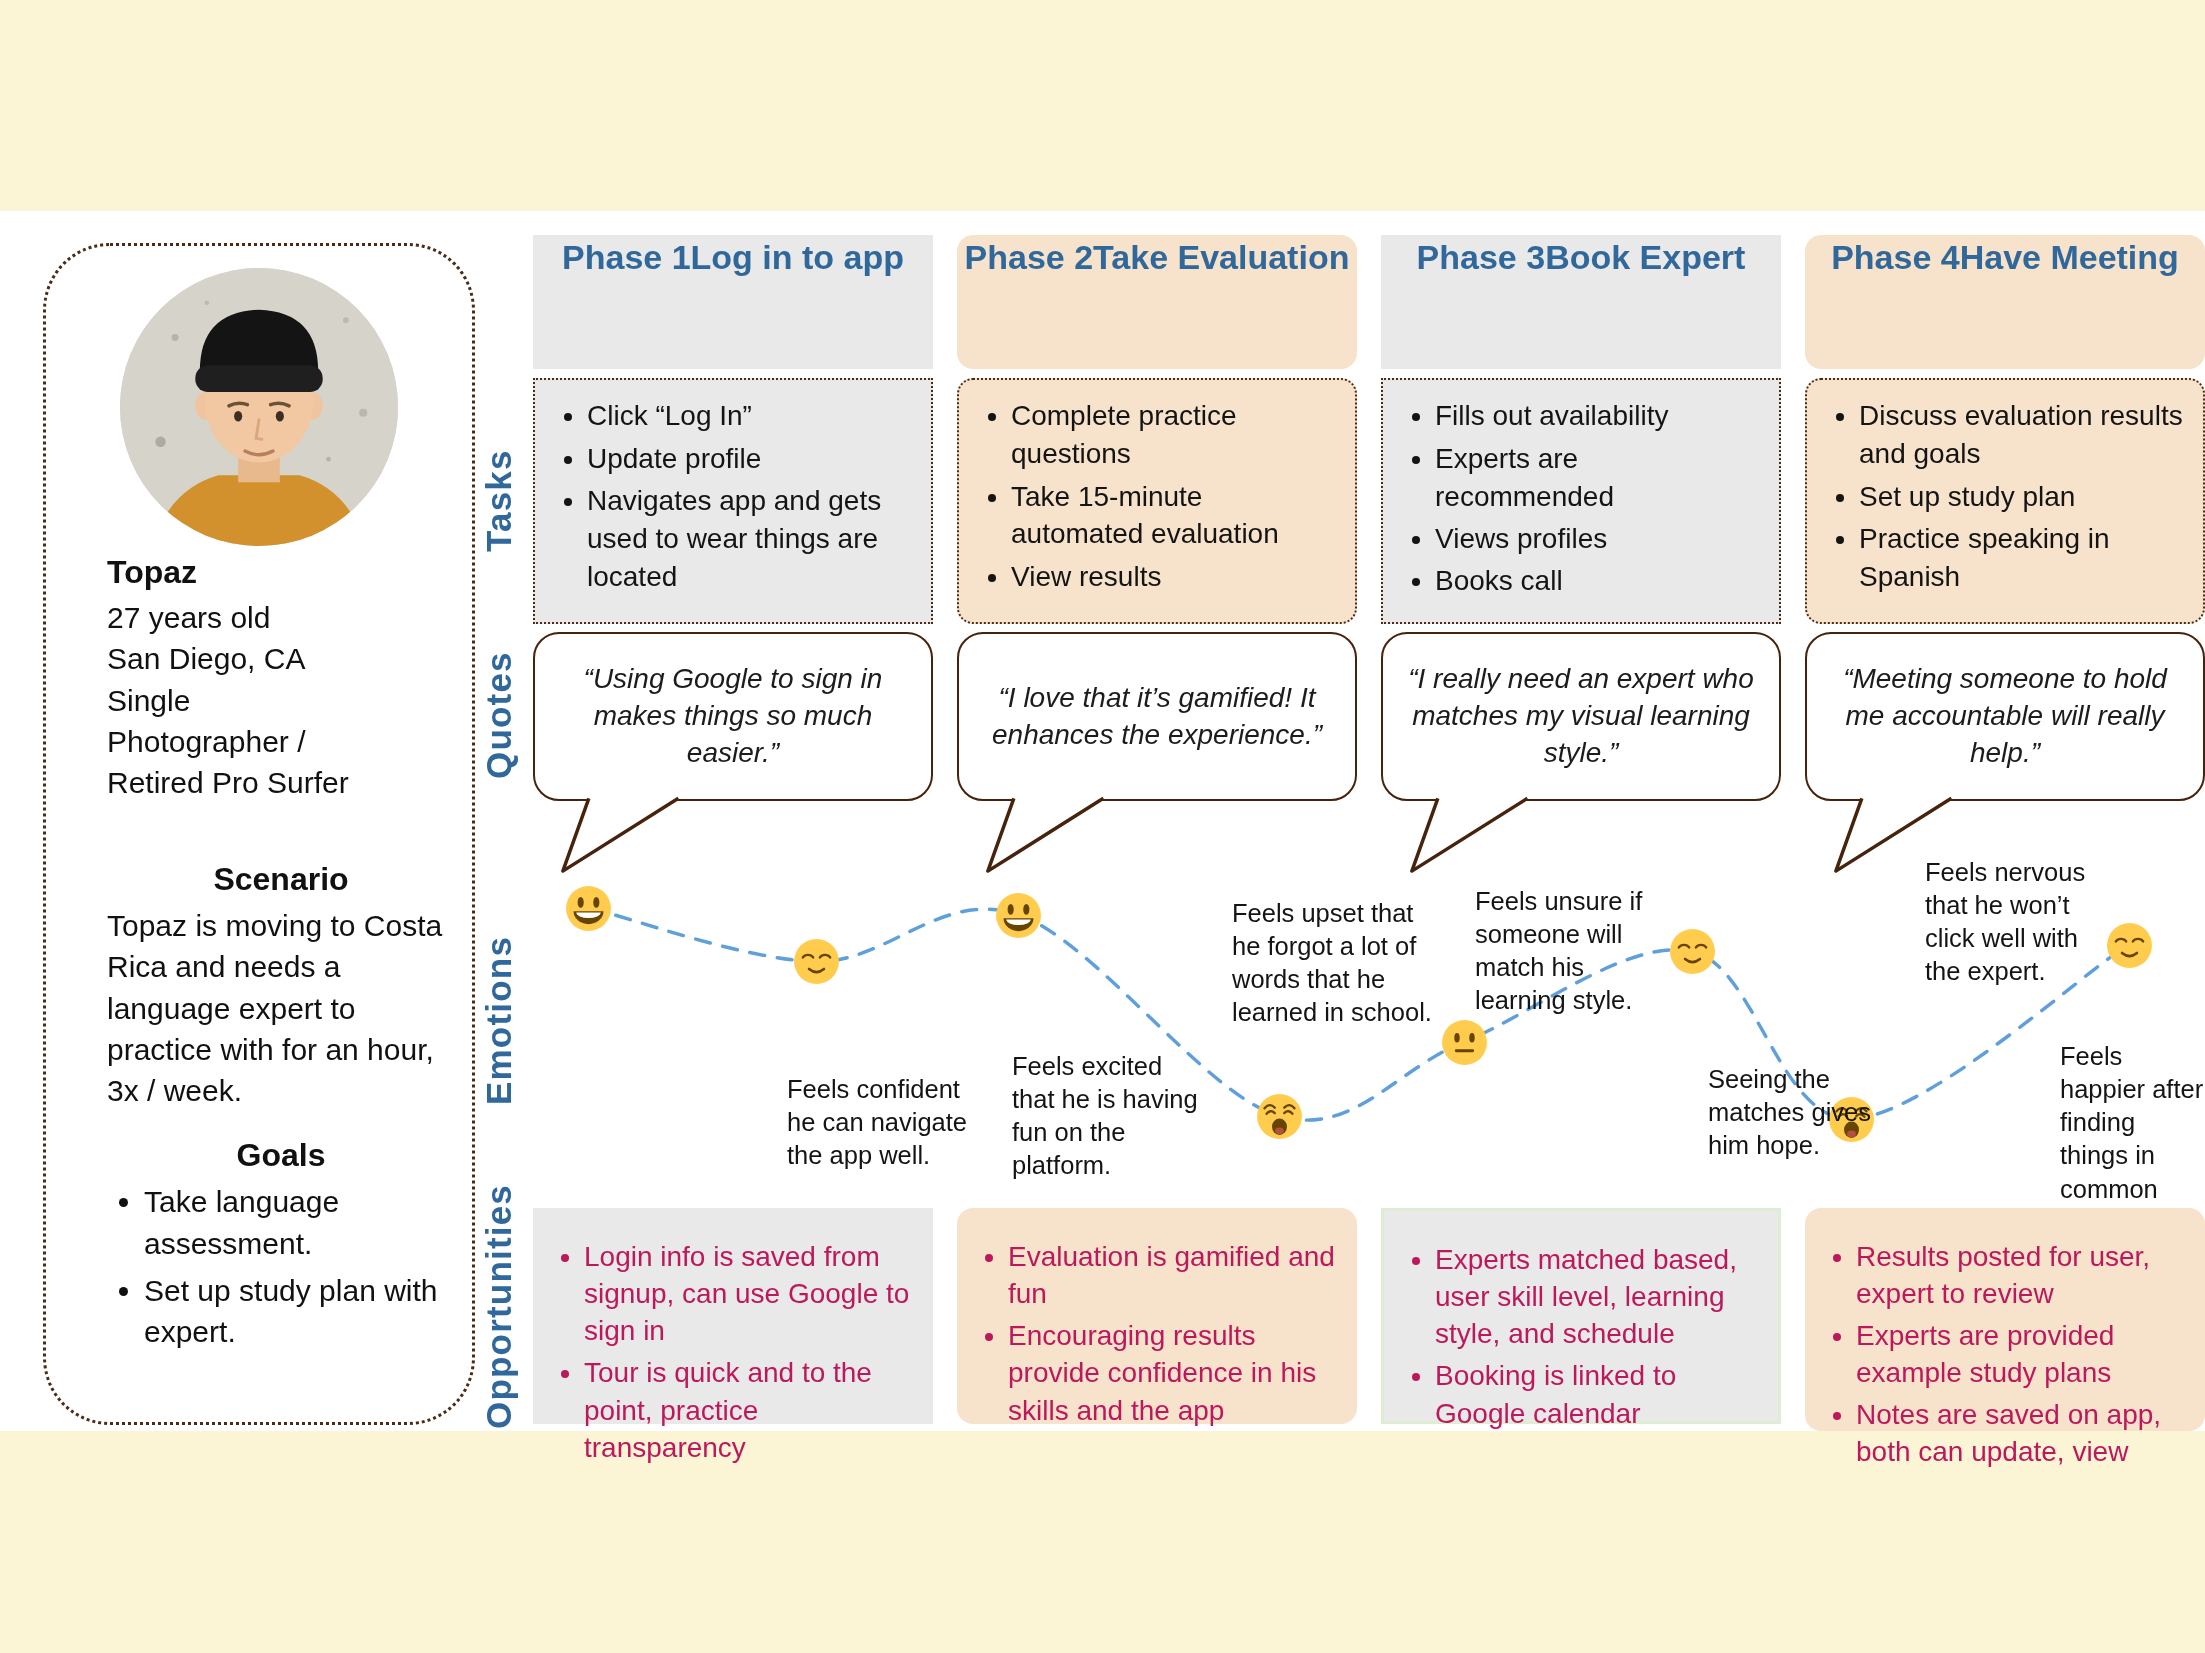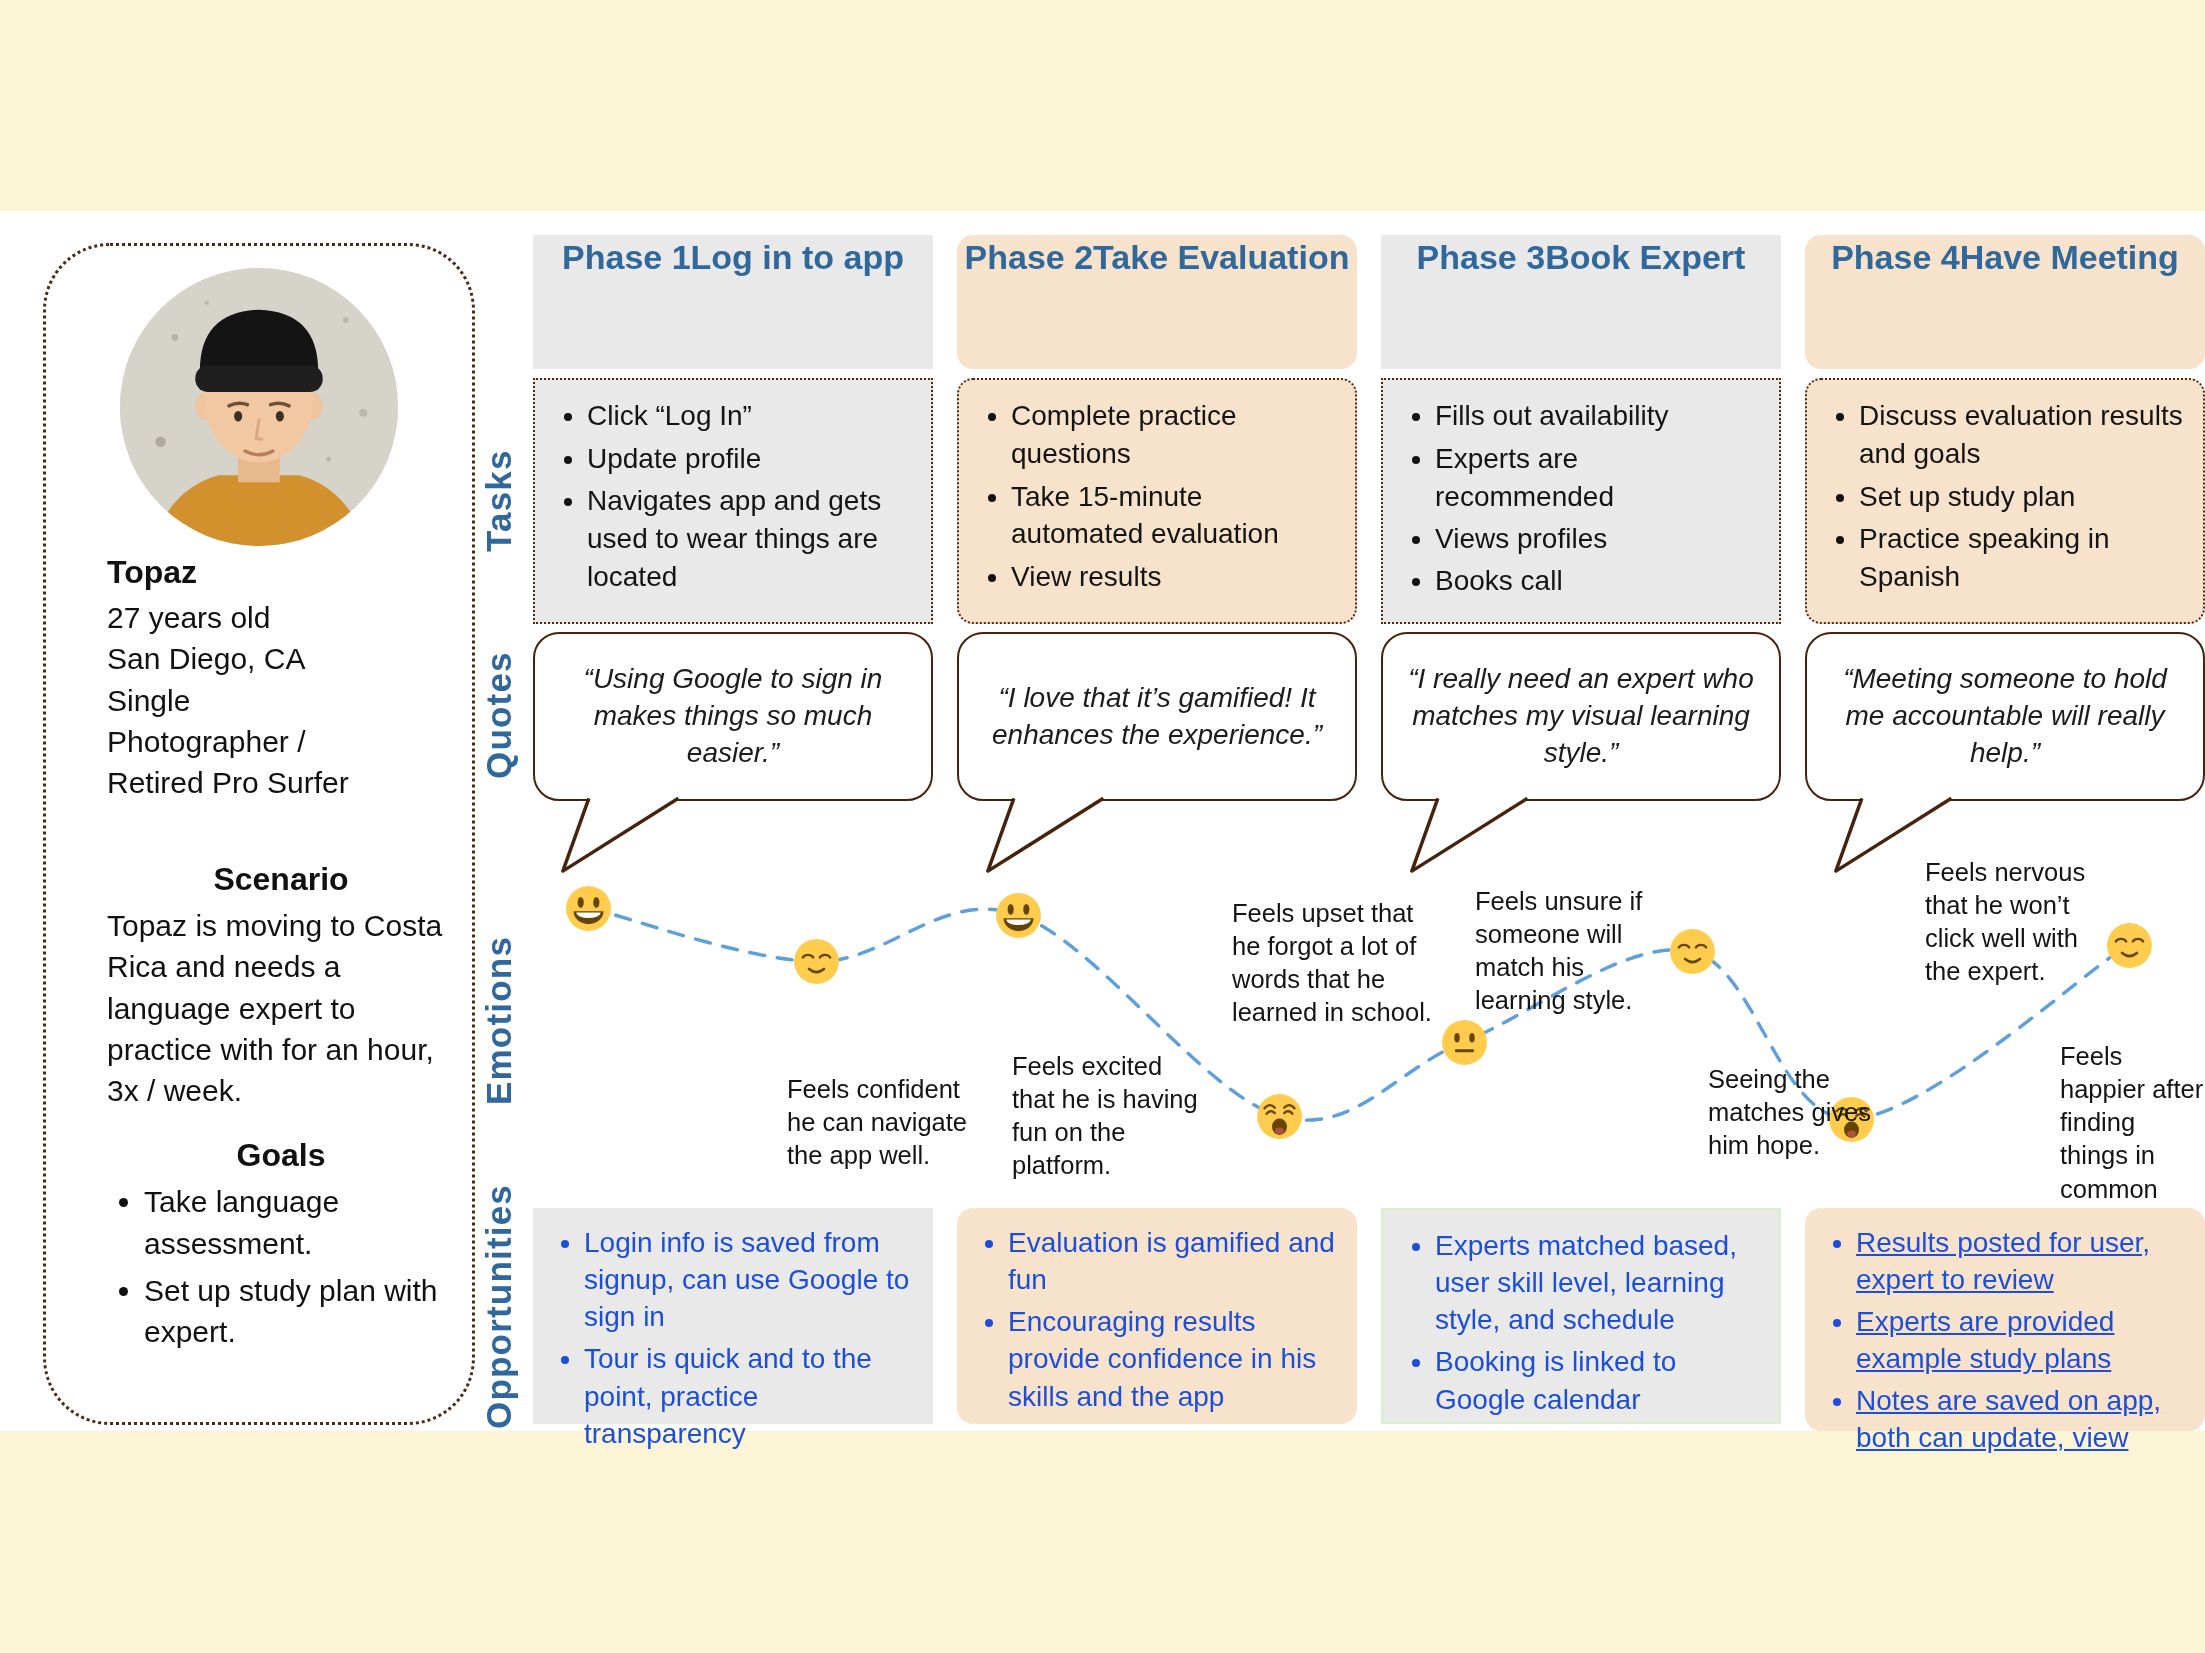--- a/index.html
+++ b/index.html
@@ -28,23 +28,23 @@
 
   .phase-header{top:235px;height:134px;display:flex;flex-direction:row;justify-content:center;text-align:center;color:#30689B;font-weight:bold;font-size:34px;line-height:1.32;}
 
   .tasks-box{top:378px;height:246px;border:2.9px dotted #4B2B15;padding:17.4px 17.4px 0 16px;font-size:28px;line-height:1.35;color:#141414;}
   .tasks-box ul,.opp-box ul{margin:0;padding-left:36px;}
   .tasks-box li,.opp-box li{margin-bottom:4.6px;}
 
   .quote-box{top:632px;height:169px;background:#fff;border:2.9px solid #46230D;border-radius:26px;display:flex;align-items:center;justify-content:center;text-align:center;font-style:italic;font-size:28px;line-height:1.32;color:#1c1c1c;padding:5.8px 22px;}
   .tail{position:absolute;top:796px;width:133px;height:78px;}
 
-  .opp-box{top:1208px;height:216px;padding:16px 15px 0 15px;font-size:28px;line-height:1.33;color:#1d4ed8;}
+  .opp-box{top:1208px;height:216px;padding:30px 15px 0 15px;font-size:28px;line-height:1.33;color:#be185d;}
   .opp-box.green-edge{border:3.5px solid #DFEDD4;}
-  .opp-box.x3{height:223px;text-decoration:underline;}
+  .opp-box.x3{height:223px;}
 
   
   .row-label{position:absolute;left:479px;width:50px;color:#30689B;font-weight:bold;font-size:35px;writing-mode:vertical-rl;transform:rotate(180deg);text-align:center;letter-spacing:1.2px;}
   .rl-tasks{top:378px;height:246px;}
   .rl-quotes{top:623px;height:185px;}
   .rl-emotions{top:852px;height:336px;}
   .rl-opps{top:1182px;height:249px;}
 
   
   .emo-svg{position:absolute;left:521px;top:840px;width:1684px;height:382px;}

